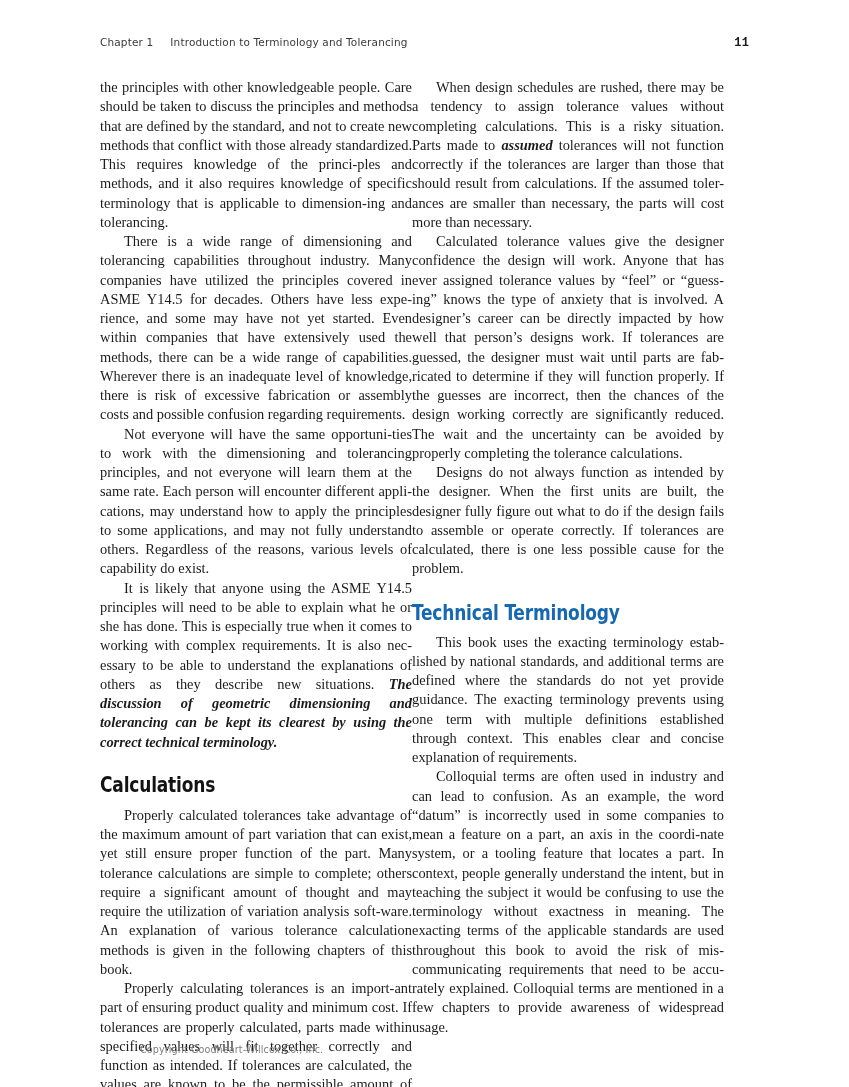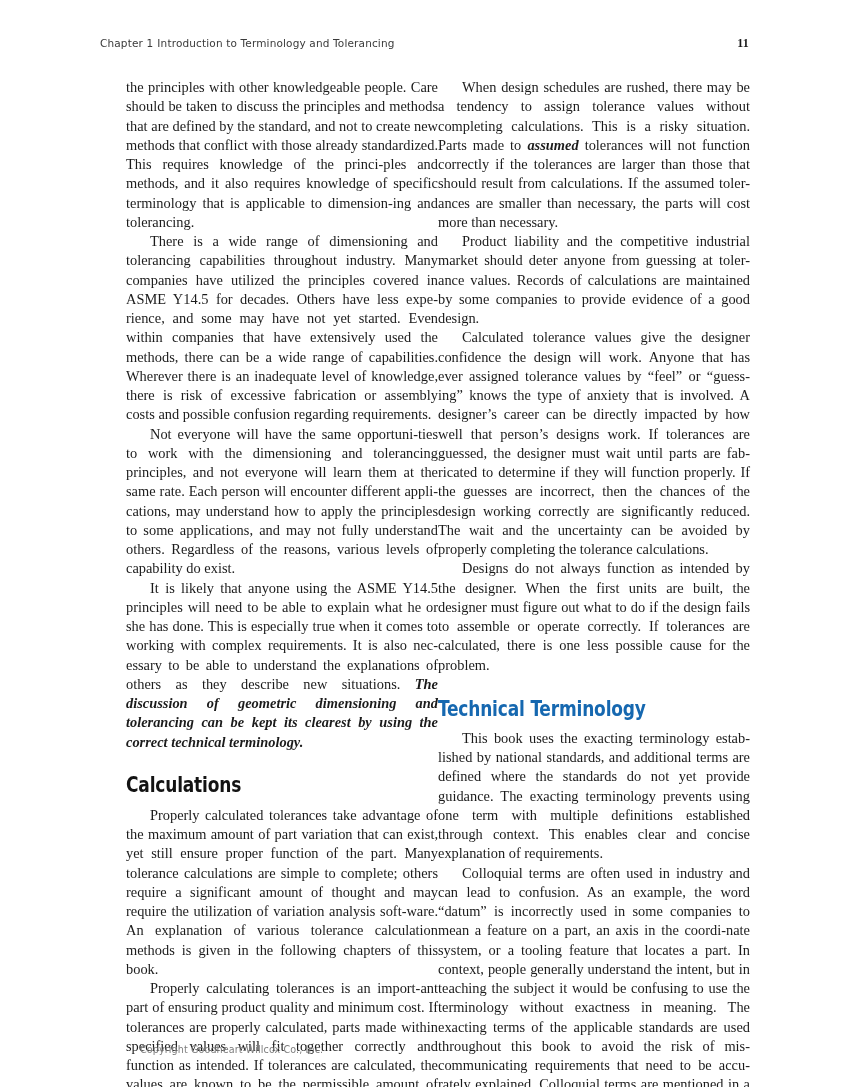--- a/index.html
+++ b/index.html
@@ -34,41 +34,41 @@
     font-size: 10.5px;
     letter-spacing: 0.15px;
     color: #3a3a3a;
   }
   .running-head .rh-left {
     display: flex;
     align-items: baseline;
     white-space: nowrap;
   }
   .rh-chapter {
-    margin-right: 4px;
+    margin-right: 17px;
   }
   .rh-title {
     color: #3a3a3a;
   }
   .folio {
-    font-family: Liberation Serif, serif;
+    font-family: Liberation Mono, monospace;
     font-size: 12px;
     font-weight: bold;
     color: #1b1b1b;
   }
 
   
   .columns {
     position: absolute;
     top: 78px;
     left: 100px;
     width: 650px;
     height: 930px;
     display: flex;
-    justify-content: flex-end;
+    justify-content: flex-start;
   }
   .column {
     width: 312px;
   }
 
   p.para {
     margin: 0;
     font-size: 14.4px;
     line-height: 1.337;
     text-align: justify;
@@ -152,25 +152,24 @@
       <p class="para indent">Properly calculated tolerances take advantage of the maximum amount of part variation that can exist, yet still ensure proper function of the part. Many tolerance calculations are simple to complete; others require a significant amount of thought and may require the utilization of variation analysis soft-ware. An explanation of various tolerance calculation methods is given in the following chapters of this book.</p>
 
       <p class="para indent">Properly calculating tolerances is an import-ant part of ensuring product quality and minimum cost. If tolerances are properly calculated, parts made within specified values will fit together correctly and function as intended. If tolerances are calculated, the values are known to be the permissible amount of variation that will meet the functional and quality requirements. A benefit of maximizing tolerances is that larger tolerances typically reduce part cost.</p>
 
     </div>
 
     <div class="column">
 
       <p class="para indent"><span>When design schedules are rushed, there may be a tendency to assign tolerance values without completing calculations. This is a risky situation. Parts made to </span><em class="ital">assumed</em><span> tolerances will not function correctly if the tolerances are larger than those that should result from calculations. If the assumed toler-ances are smaller than necessary, the parts will cost more than necessary.</span></p>
 
-      <p class="para indent">Product liability and the competitive industrial market should deter anyone from guessing at toler-ance values. Records of calculations are maintained by some companies to provide evidence of a good design.</p>
 
       <p class="para indent">Calculated tolerance values give the designer confidence the design will work. Anyone that has ever assigned tolerance values by “feel” or “guess-ing” knows the type of anxiety that is involved. A designer’s career can be directly impacted by how well that person’s designs work. If tolerances are guessed, the designer must wait until parts are fab-ricated to determine if they will function properly. If the guesses are incorrect, then the chances of the design working correctly are significantly reduced. The wait and the uncertainty can be avoided by properly completing the tolerance calculations.</p>
 
-      <p class="para indent">Designs do not always function as intended by the designer. When the first units are built, the designer must figure out what to do if the design fails to assemble or operate correctly. If tolerances are calculated, there is one less possible cause for the problem.</p>
+      <p class="para indent">Designs do not always function as intended by the designer. When the first units are built, the designer fully figure out what to do if the design fails to assemble or operate correctly. If tolerances are calculated, there is one less possible cause for the problem.</p>
 
       <h2 class="sect-head blue">Technical Terminology</h2>
 
       <p class="para indent">This book uses the exacting terminology estab-lished by national standards, and additional terms are defined where the standards do not yet provide guidance. The exacting terminology prevents using one term with multiple definitions established through context. This enables clear and concise explanation of requirements.</p>
 
       <p class="para indent">Colloquial terms are often used in industry and can lead to confusion. As an example, the word “datum” is incorrectly used in some companies to mean a feature on a part, an axis in the coordi-nate system, or a tooling feature that locates a part. In context, people generally understand the intent, but in teaching the subject it would be confusing to use the terminology without exactness in meaning. The exacting terms of the applicable standards are used throughout this book to avoid the risk of mis-communicating requirements that need to be accu-rately explained. Colloquial terms are mentioned in a few chapters to provide awareness of widespread usage.</p>
 
     </div>
   </div>
 

